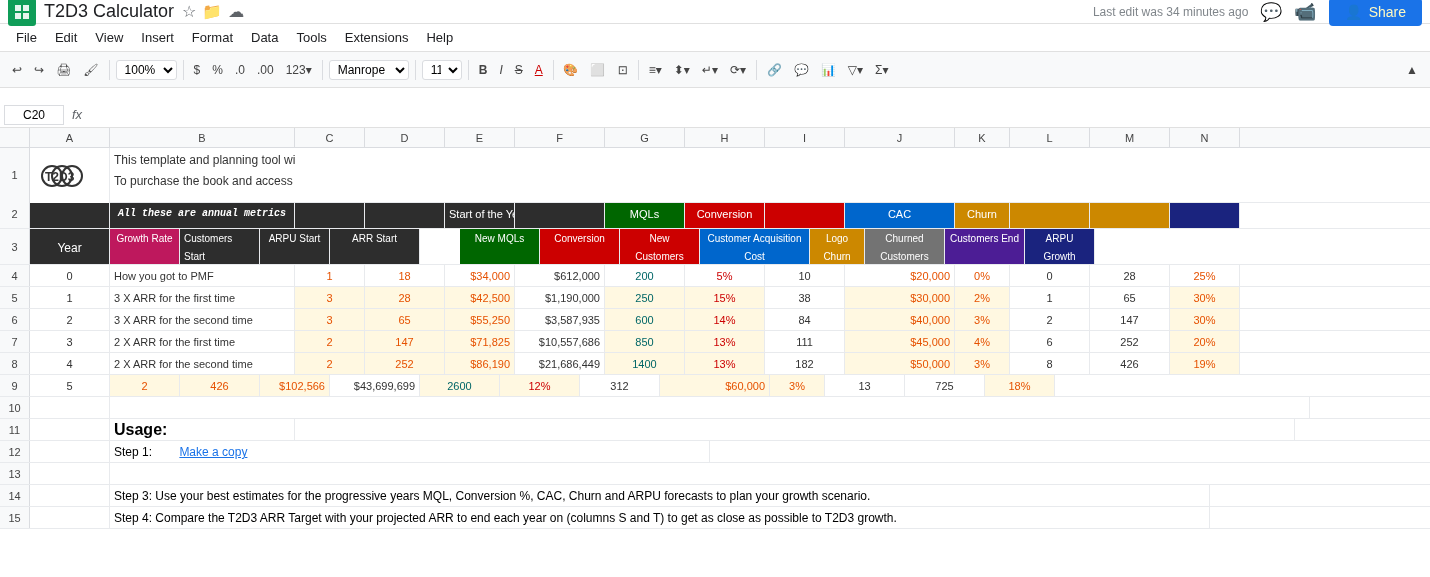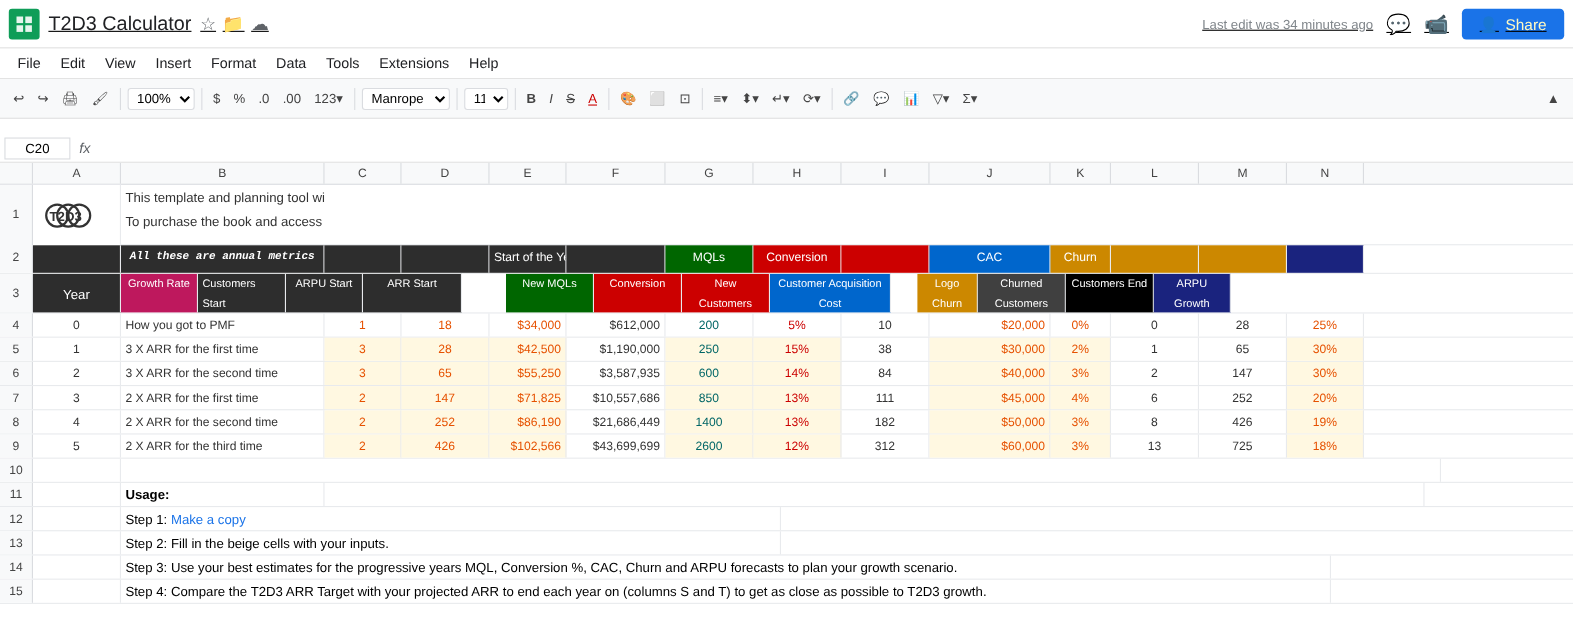--- a/index.html
+++ b/index.html
@@ -1,19 +1,19 @@
 <!DOCTYPE html>
 <html><head>
   <meta charset="utf-8">
   <style>
     * { box-sizing: border-box; margin: 0; padding: 0; }
     body { font-family: Arial, sans-serif; font-size: 12px; background: #fff; overflow: hidden; width: 1430px; height: 577px; }
 
     
-    #topbar { display: flex; align-items: center; height: 44px; padding: 0 8px; background: #fff; border-bottom: 1px solid #e0e0e0; gap: 8px; text-decoration: underline; }
+    #topbar { display: flex; align-items: center; height: 24px; padding: 0 8px; background: #fff; border-bottom: 1px solid #e0e0e0; gap: 8px; }
     #app-icon { width: 28px; height: 28px; background: #0f9d58; border-radius: 3px; display: flex; align-items: center; justify-content: center; color: #fff; font-size: 14px; font-weight: bold; flex-shrink: 0; }
     #title-icons { display: flex; gap: 6px; align-items: center; color: #5f6368; }
     #title-icons span { cursor: pointer; font-size: 16px; }
     #top-right { margin-left: auto; display: flex; align-items: center; gap: 12px; }
     #share-btn { background: #1a73e8; color: #fef9c3; border: none; border-radius: 4px; padding: 6px 16px; font-size: 14px; cursor: pointer; font-weight: 500; display: flex; align-items: center; gap: 6px; }
 
     
     #menubar { display: flex; align-items: center; height: 28px; padding: 0 8px; gap: 2px; border-bottom: 1px solid #e0e0e0; }
     .menu-item { padding: 2px 8px; font-size: 13px; color: #202124; cursor: pointer; border-radius: 3px; }
 
@@ -70,36 +70,36 @@
     .hdr2-year { background: #2d2d2d; color: #fff; text-align: center; }
     .hdr2-note { background: #2d2d2d; color: #fff; text-align: center; }
     .hdr2-growth { background: #be185d; color: #fff; text-align: center; }
     .hdr2-custstart { background: #2d2d2d; color: #fff; text-align: center; }
     .hdr2-arpu { background: #2d2d2d; color: #fff; text-align: center; }
     .hdr2-arrstart { background: #2d2d2d; color: #fff; text-align: center; }
     .hdr2-newmqls { background: #006600; color: #fff; text-align: center; }
     .hdr2-conversion { background: #cc0000; color: #fff; text-align: center; }
     .hdr2-newcust { background: #cc0000; color: #fff; text-align: center; }
     .hdr2-cac { background: #0066cc; color: #fff; text-align: center; }
-    .hdr2-logochurn { background: #cc8800; color: #fff; text-align: center; margin-left: 24px; }
-    .hdr2-churnedcust { background: #404040; color: #fff; text-align: center; }
-    .hdr2-custend { background: #000000; color: #fff; text-align: center; }
+    .hdr2-logochurn { background: #cc8800; color: #fff; text-align: center; }
+    .hdr2-churnedcust { background: #737373; color: #fff; text-align: center; }
+    .hdr2-custend { background: #4c1d95; color: #fff; text-align: center; }
     .hdr2-arpugrowth { background: #1a237e; color: #fff; text-align: center; }
 
     
     .beige { background: #fff8e1; }
     .orange-text { color: #e65100; }
     .red-text { color: #cc0000; }
     .teal-text { color: #006666; }
     .dark-text { color: #333; }
     .center { text-align: center; }
     .right { text-align: right; }
     .bold { font-weight: bold; }
 
-    .link { color: #1a73e8; cursor: pointer; }
+    .link { color: #1a73e8; text-decoration: underline; cursor: pointer; margin-left: 24px; }
 
     
     .row-1 { height: 55px; }
     .row-1 .cell { line-height: normal; padding: 4px; white-space: normal; }
 
     
     .row-2 { height: 26px; }
       
     .row-3 { height: 32px; }
     .row-3 .cell { line-height: 16px; padding: 1px 4px; white-space: normal; font-size: 10px; }
@@ -351,21 +351,20 @@
     <div class="cell col-i center dark-text">182</div>
     <div class="cell col-j right beige orange-text">$50,000</div>
     <div class="cell col-k center beige orange-text">3%</div>
     <div class="cell col-l center dark-text">8</div>
     <div class="cell col-m center dark-text">426</div>
     <div class="cell col-n center beige orange-text">19%</div>
   </div>
       <div class="sheet-row">
     <div class="row-num">9</div>
     <div class="cell col-a center dark-text">5</div>
-    <div class="cell col-b dark-text">2 X ARR for the third time</div>
     <div class="cell col-c center beige orange-text">2</div>
     <div class="cell col-d center beige orange-text">426</div>
     <div class="cell col-e right beige orange-text">$102,566</div>
     <div class="cell col-f right dark-text">$43,699,699</div>
     <div class="cell col-g center beige teal-text">2600</div>
     <div class="cell col-h center beige red-text">12%</div>
     <div class="cell col-i center dark-text">312</div>
     <div class="cell col-j right beige orange-text">$60,000</div>
     <div class="cell col-k center beige orange-text">3%</div>
     <div class="cell col-l center dark-text">13</div>
@@ -376,36 +375,35 @@
 
   <div class="sheet-row">
     <div class="row-num">10</div>
     <div class="cell col-a"></div>
     <div class="cell" style="width:1200px;"></div>
   </div>
 
   <div class="sheet-row">
     <div class="row-num">11</div>
     <div class="cell col-a"></div>
-    <div class="cell col-b bold" style="font-weight:bold;font-size:12px;">Usage:</div>
+    <div class="cell col-b bold" style="font-weight:bold;font-size:16px;">Usage:</div>
     <div class="cell" style="width:1000px;"></div>
   </div>
 
   <div class="sheet-row">
     <div class="row-num">12</div>
     <div class="cell col-a"></div>
     <div class="cell col-b" style="font-size:12px;width:600px;">
       <span>Step 1: </span><span class="link">Make a copy</span>
     </div>
   </div>
 
   <div class="sheet-row">
     <div class="row-num">13</div>
     <div class="cell col-a"></div>
-    <div class="cell" style="font-size:12px;width:600px;">Step 2: Fill in the beige cells with your inputs.</div>
   </div>
 
   <div class="sheet-row">
     <div class="row-num">14</div>
     <div class="cell col-a"></div>
     <div class="cell" style="font-size:12px;width:1100px;">Step 3: Use your best estimates for the progressive years MQL, Conversion %, CAC, Churn and ARPU forecasts to plan your growth scenario.</div>
   </div>
 
   <div class="sheet-row">
     <div class="row-num">15</div>

